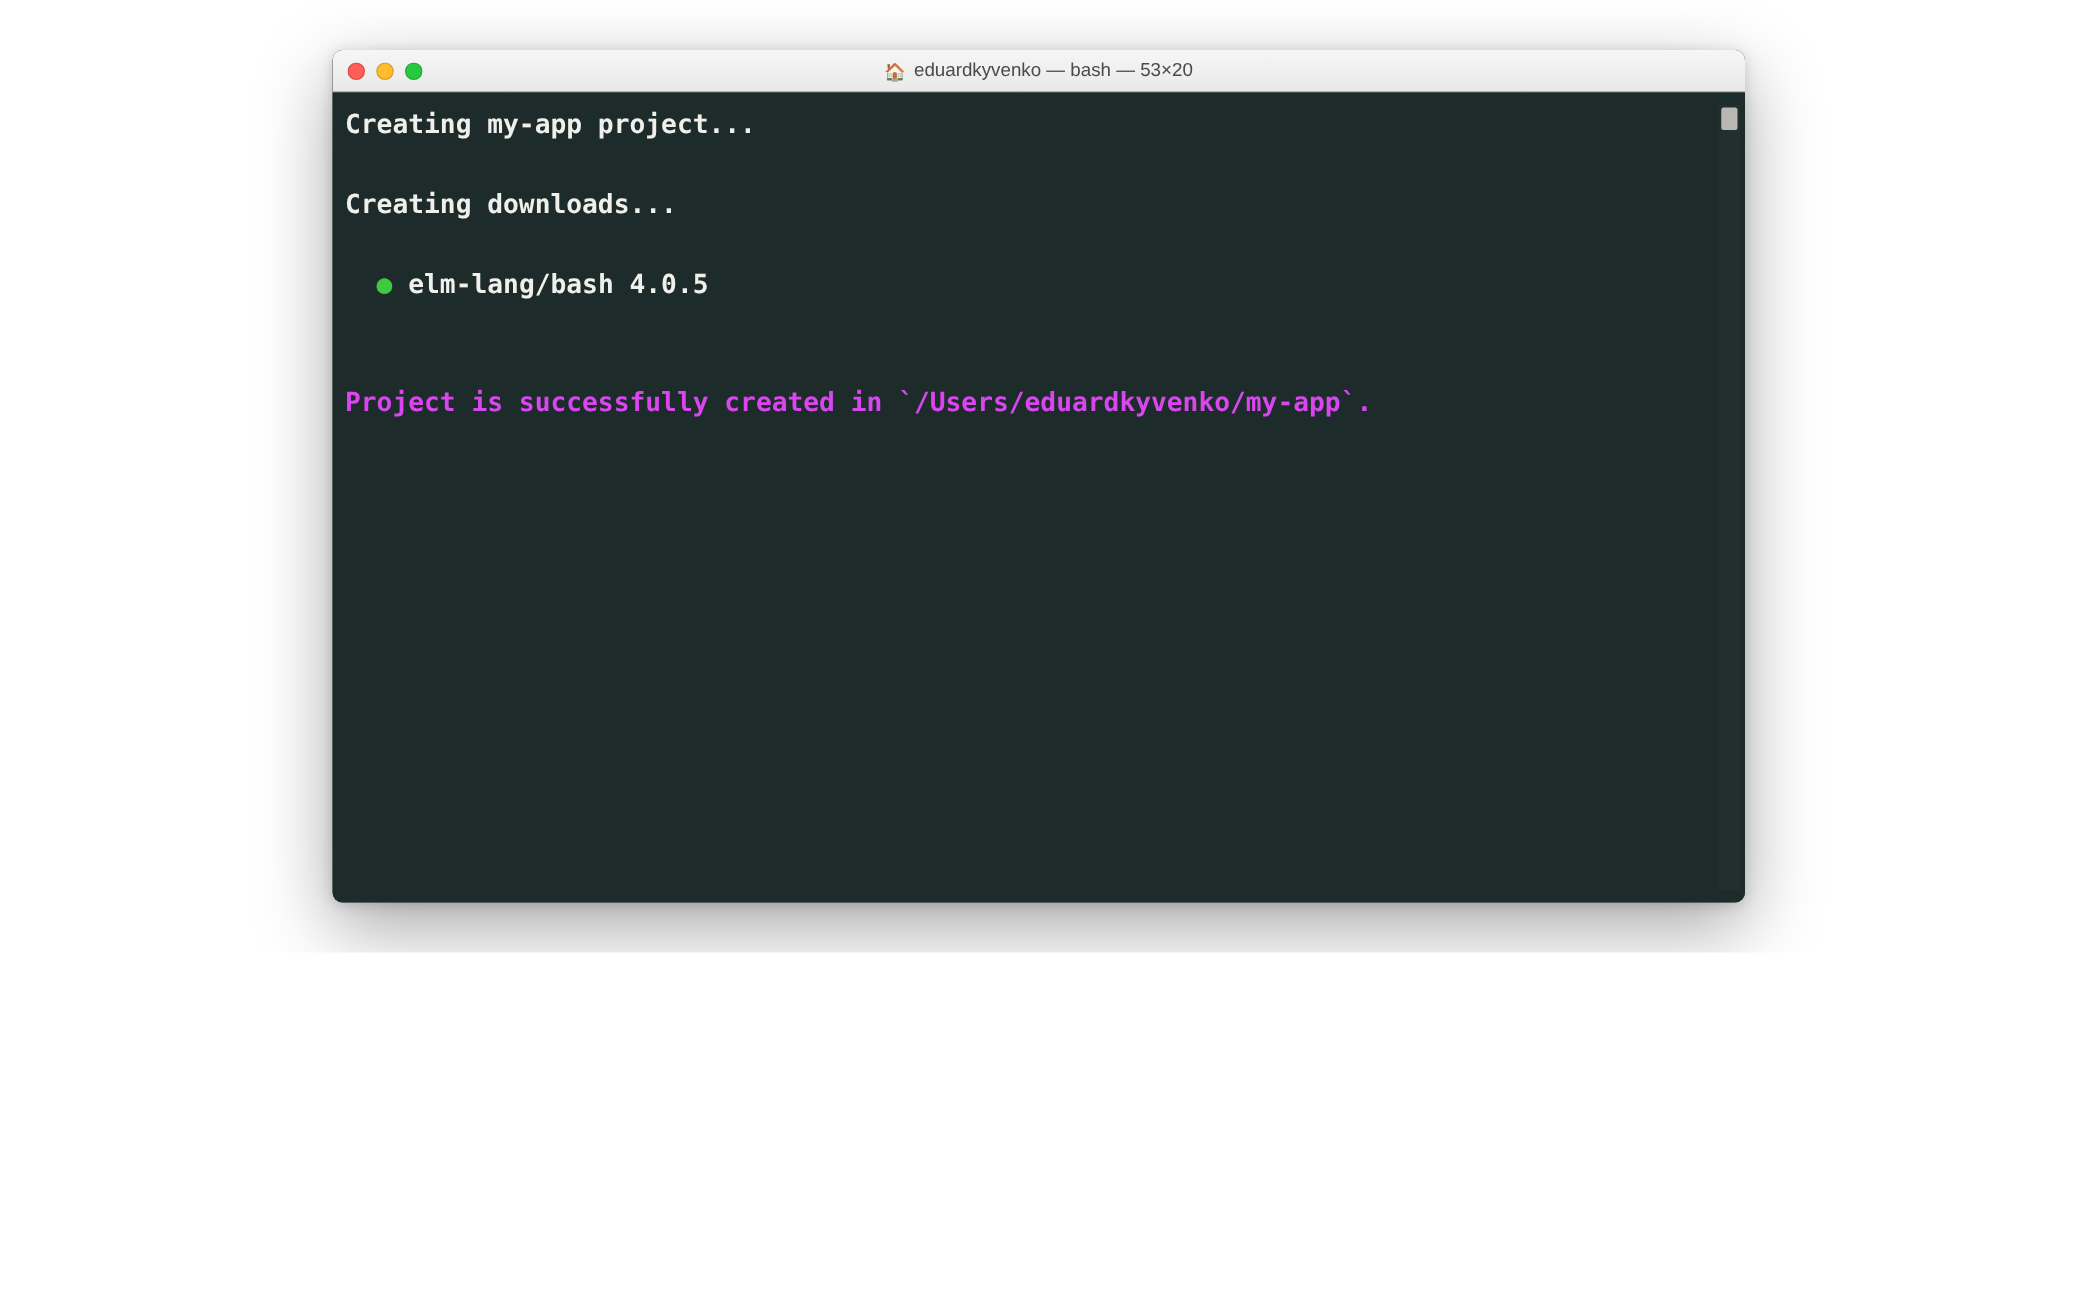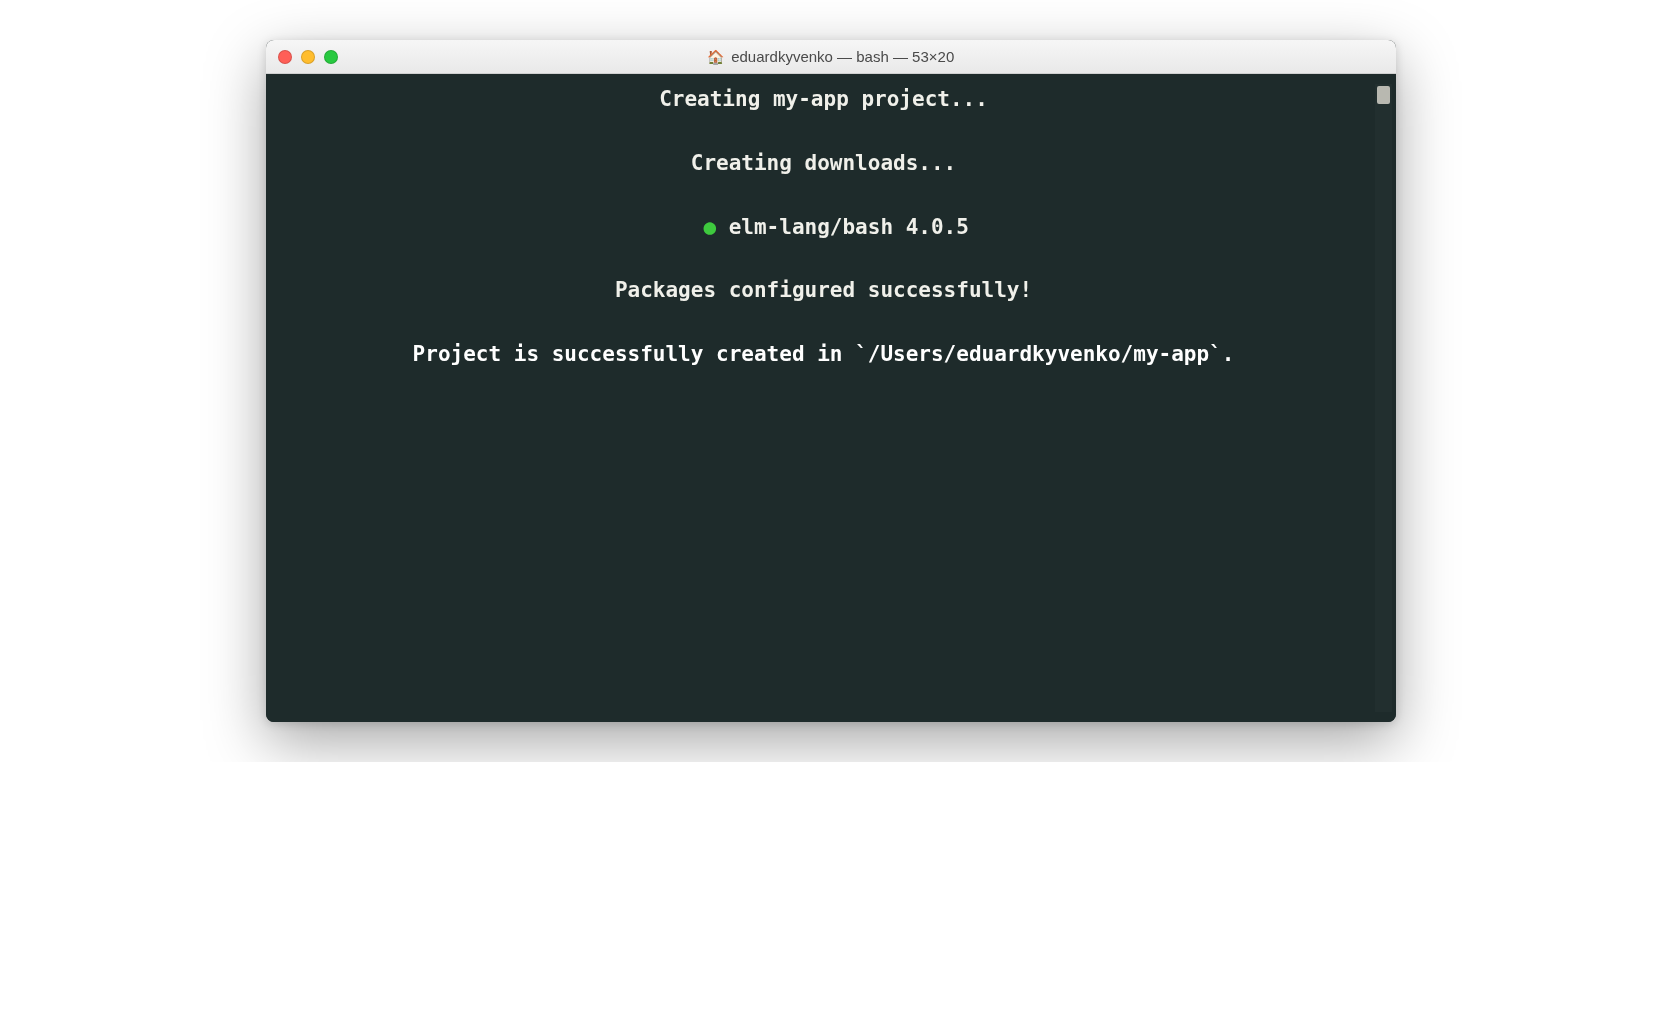--- a/index.html
+++ b/index.html
@@ -81,21 +81,20 @@
       line-height: 1.52;
       color: #f0f0ea;
       font-weight: 600;
       position: relative;
       display: flex;
     }
     
     .terminal-content {
       flex: 1;
       overflow: hidden;
-      text-align: center;
     }
     
     .scrollbar-track {
       width: 17px;
       background: rgba(255,255,255,0.02);
       position: relative;
       margin-left: 4px;
     }
     
     .scrollbar-thumb {
@@ -110,21 +109,21 @@
     
     .line {
       white-space: pre;
     }
     
     .bullet {
       color: #3ec93e;
     }
     
     .success-line {
-      color: #ffffff;
+      color: #d946ef;
     }
   </style>
 </head>
 <body>
 
 <div class="terminal-window">
 
   <div class="title-bar">
     <div class="traffic-lights">
       <div class="traffic-light close"></div>
@@ -138,21 +137,20 @@
   </div>
 
   <div class="terminal-body">
     <div class="terminal-content">
       <div class="line">Creating my-app project...</div>
       <div class="line">&nbsp;</div>
       <div class="line">Creating downloads...</div>
       <div class="line">&nbsp;</div>
       <div class="line">  <span class="bullet">●</span> <span>elm-lang/bash 4.0.5</span></div>
       <div class="line">&nbsp;</div>
-      <div class="line">Packages configured successfully!</div>
       <div class="line">&nbsp;</div>
       <div class="line success-line">Project is successfully created in `/Users/eduardkyvenko/my-app`.</div>
     </div>
     <div class="scrollbar-track">
       <div class="scrollbar-thumb"></div>
     </div>
   </div>
 
 </div>
 

